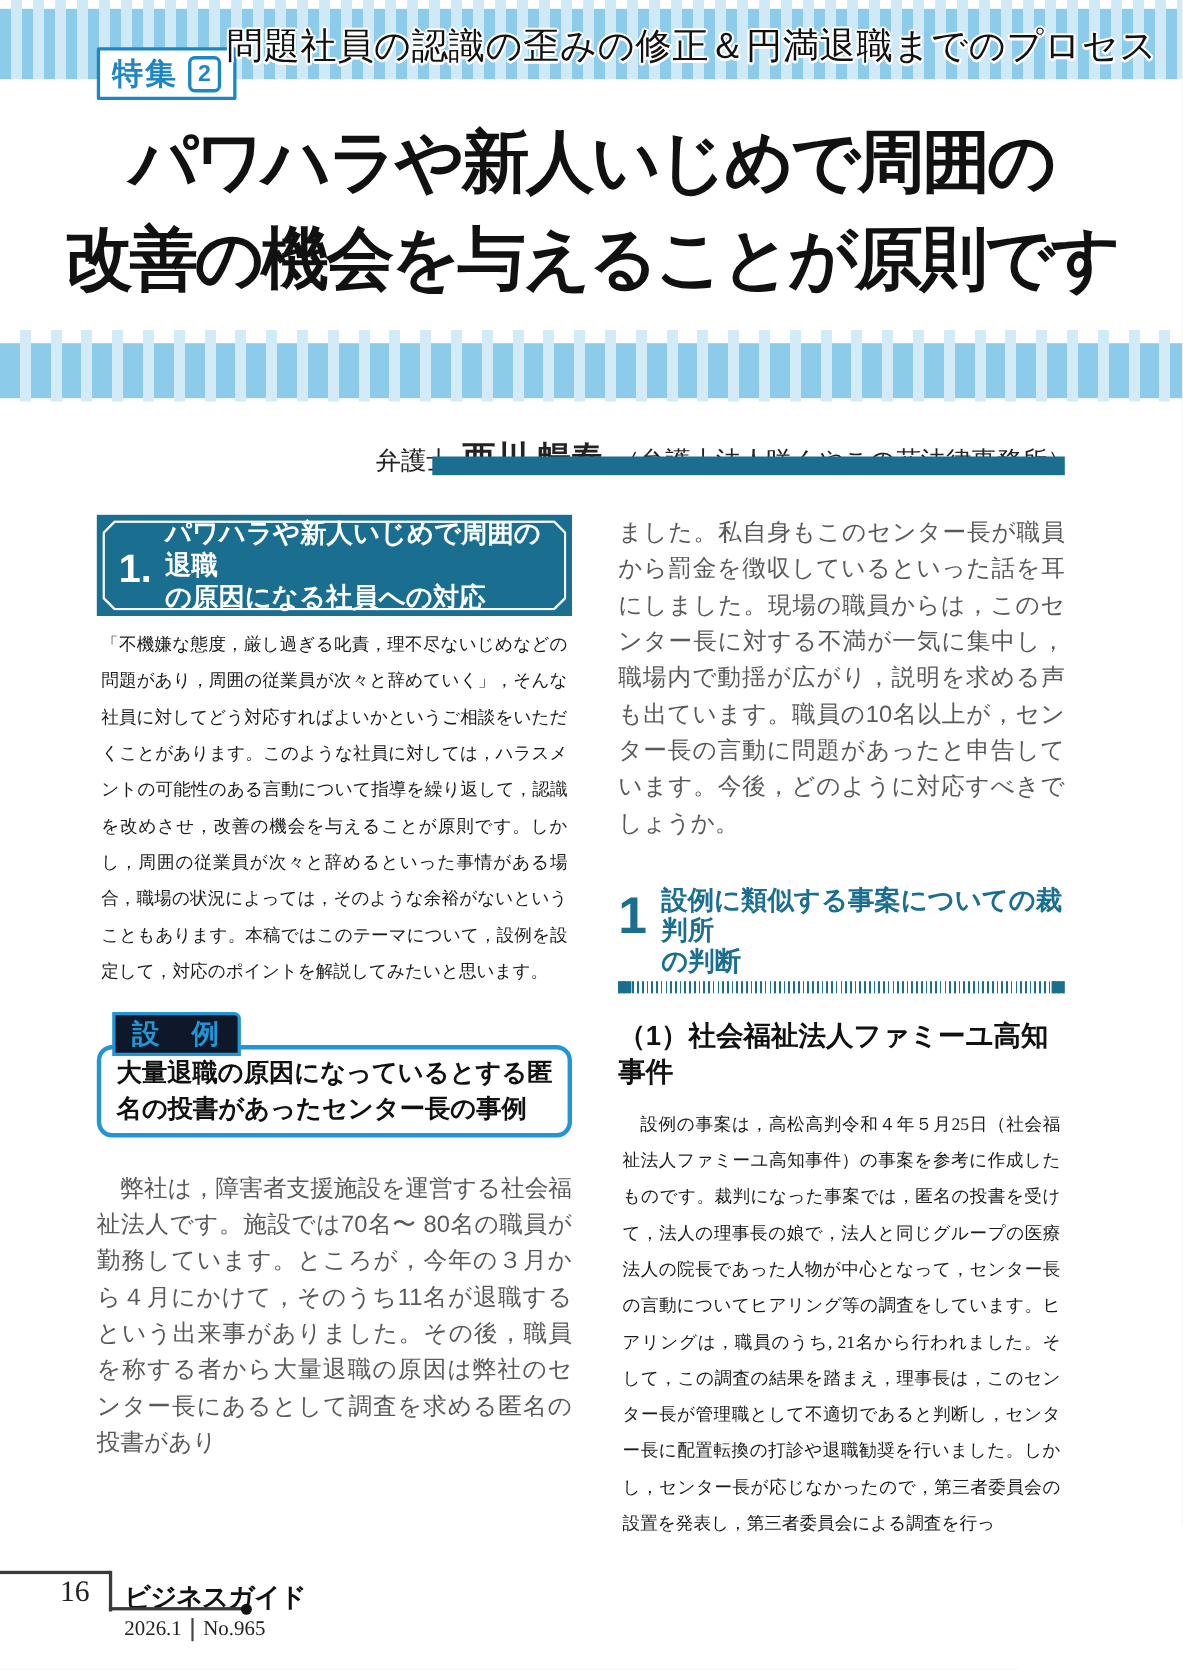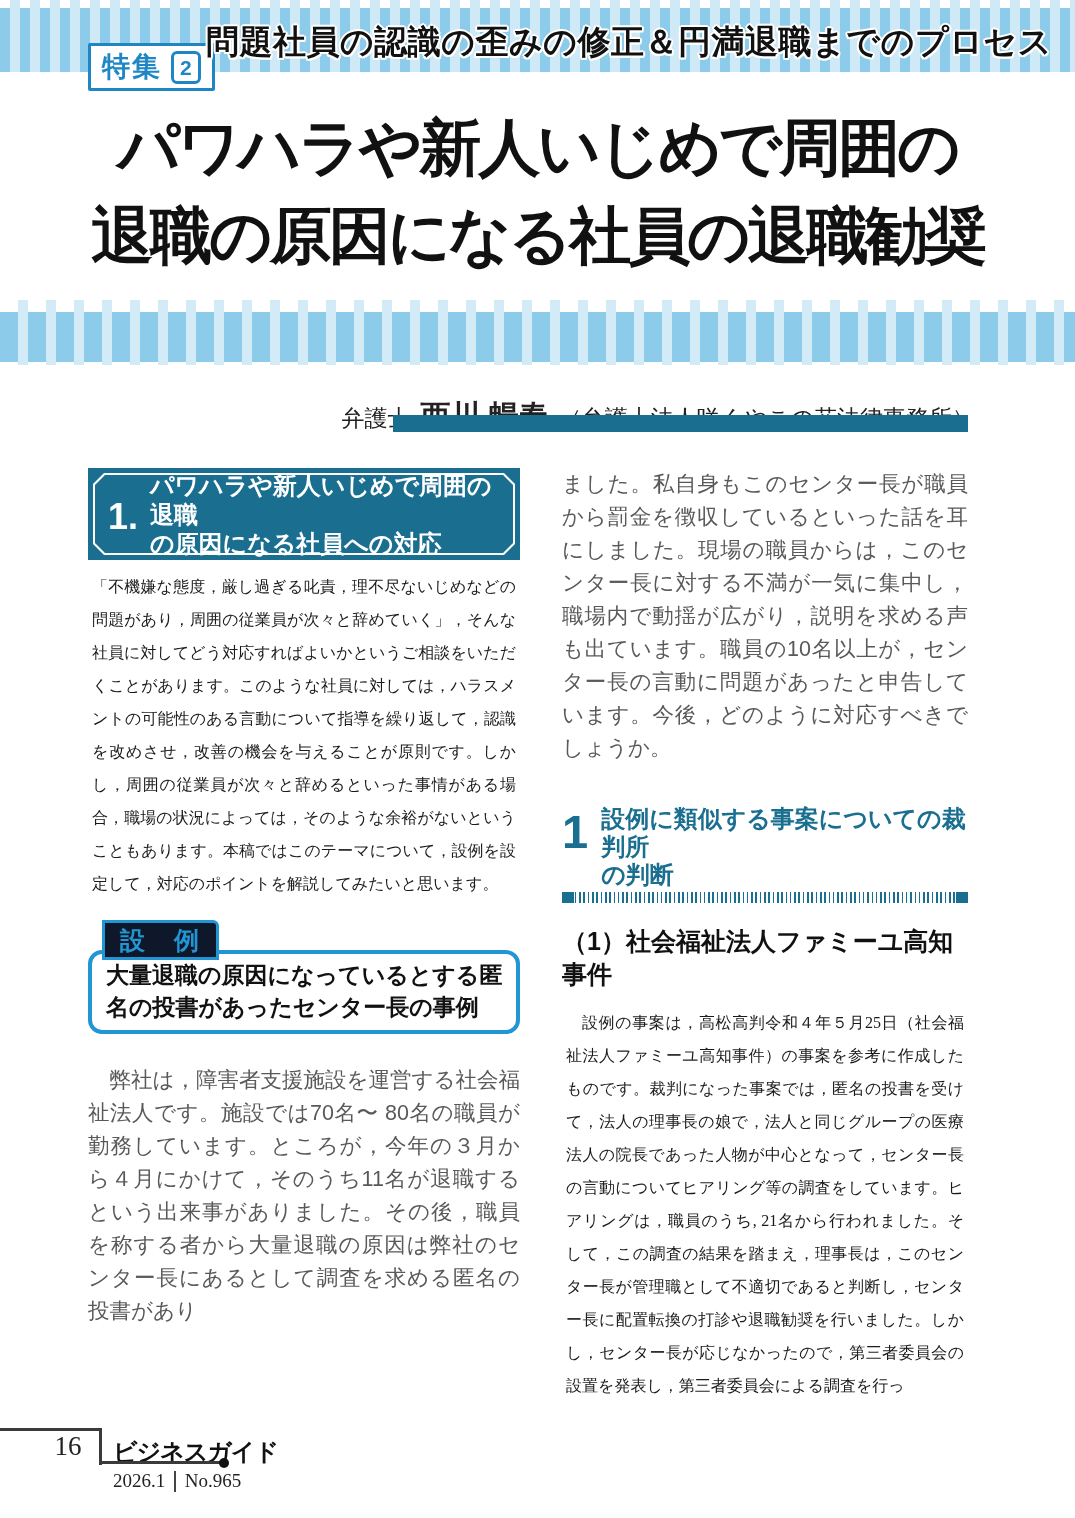--- a/index.html
+++ b/index.html
@@ -22,21 +22,21 @@
     background:#ffffff; border:3px solid #1e86c4; border-radius:2px;
     display:flex; align-items:center; gap:9px; padding:12px 11px; box-sizing:border-box;margin-top:29px;
   }
   .feature-word{font-size:28px; font-weight:900; color:#1e86c4; letter-spacing:2px;}
   .feature-num{
     border:3px solid #1e86c4; border-radius:6px; color:#1e86c4;
     font-size:21px; font-weight:900; line-height:1; padding:3px 6px;
   }
   .headline{
     position:absolute; left:206px; top:20px; z-index:2;
-    font-size:33px; font-weight:700; color:#111; letter-spacing:0.5px; white-space:nowrap;
+    font-size:33px; font-weight:400; color:#111; letter-spacing:0.5px; white-space:nowrap;
     text-shadow:2px 0 0 #fff,-2px 0 0 #fff,0 2px 0 #fff,0 -2px 0 #fff,
                 1.5px 1.5px #fff,-1.5px -1.5px #fff,1.5px -1.5px #fff,-1.5px 1.5px #fff;
   }
   
   .main-title{
     position:absolute; left:0; right:0; top:104px; text-align:center;
     font-size:62px; line-height:88px; font-weight:900; color:#111; letter-spacing:-3px;
   }
   
   .band2{
@@ -145,21 +145,21 @@
     <div class="band1-dark"></div>
   </div>
   <div class="feature-badge">
     <span class="feature-word">特集</span>
     <span class="feature-num">2</span>
   </div>
   <div class="headline">問題社員の認識の歪みの修正＆円満退職までのプロセス</div>
 
   <div class="main-title">
     <div>パワハラや新人いじめで周囲の</div>
-    <div>退職の原因になる社員の退職勧奨</div>
+    <div>改善の機会を与えることが原則です</div>
   </div>
 
   <div class="band2">
     <div class="band2-dark"></div>
   </div>
 
   <div class="author-line">
     <span>弁護士</span>
     <span class="author-name">西川 暢春</span>
     <span>（弁護士法人咲くやこの花法律事務所）</span>

